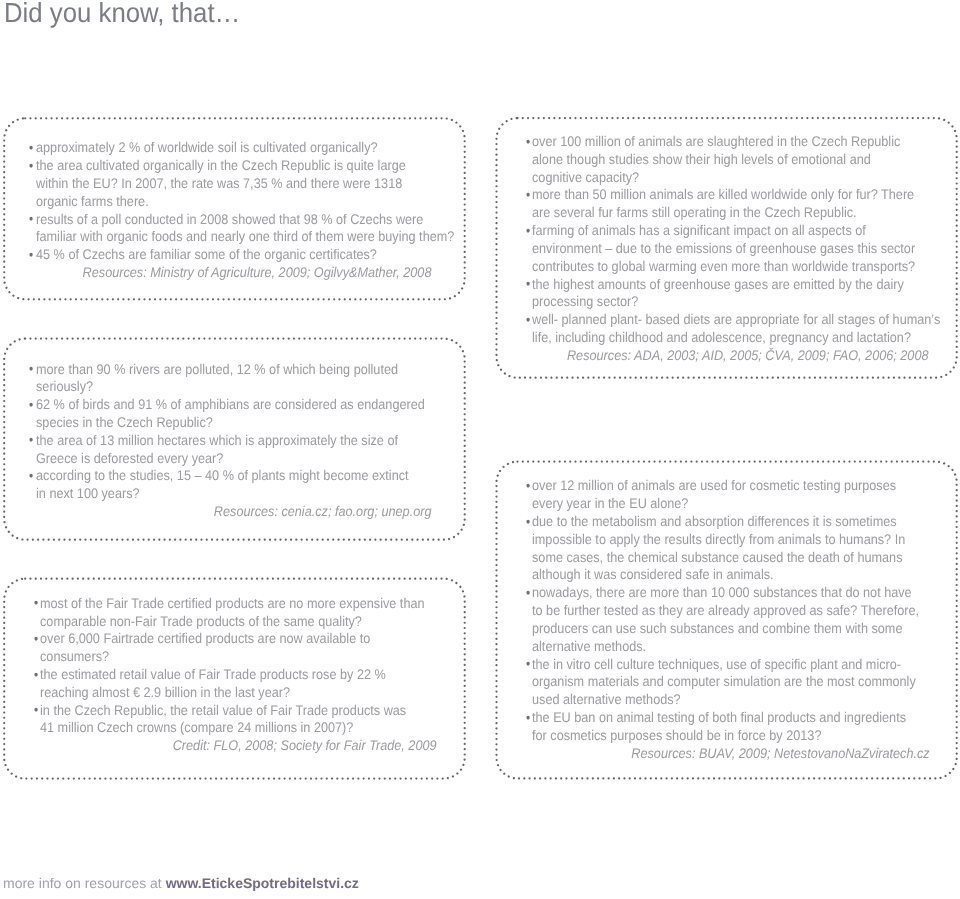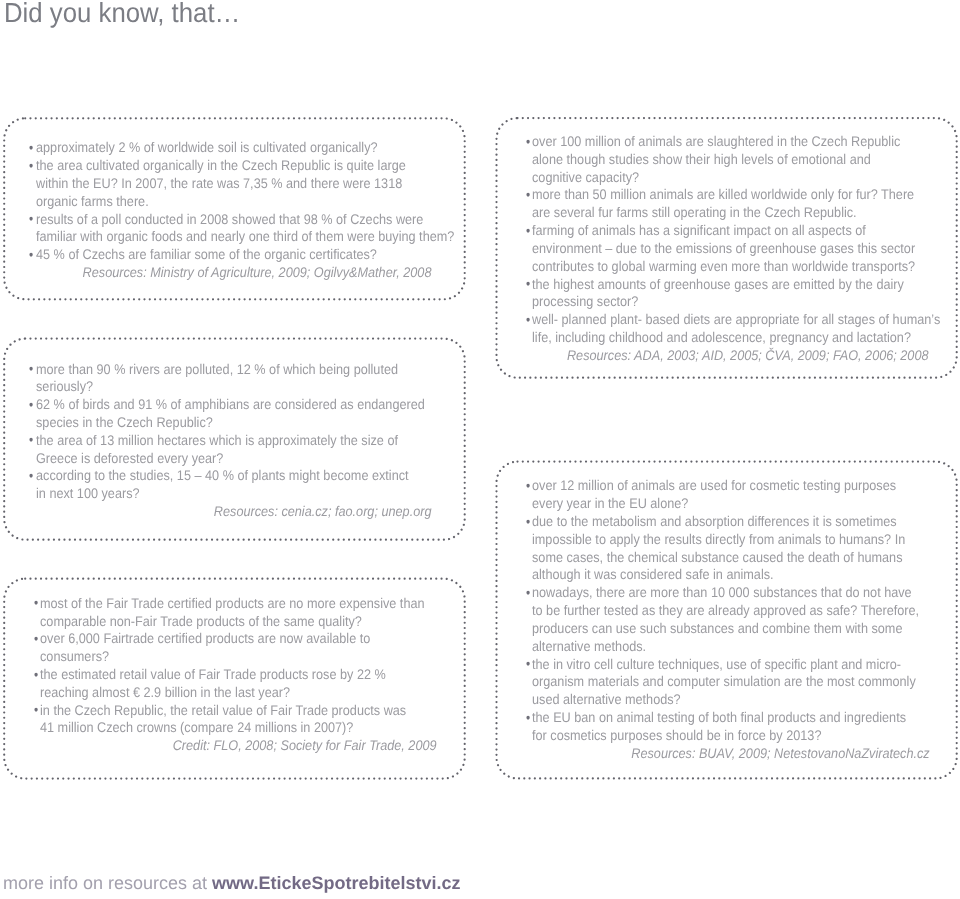--- a/index.html
+++ b/index.html
@@ -18,21 +18,21 @@
   .item{position:relative;font-size:14px;line-height:17.82px;
         color:#9b9ba0;margin:0;white-space:nowrap;}
   .bullet{position:absolute;left:0;top:0;width:10px;color:#6f6f79;font-size:13.2px;
           line-height:17.82px;transform:scaleX(0.905);transform-origin:left top;}
   .ln{display:block;white-space:nowrap;
       transform:scaleX(0.905);transform-origin:left top;}
   .src{font-style:italic;font-size:14px;line-height:17.82px;
        color:#9b9ba0;white-space:nowrap;text-align:right;position:relative;}
   .src > span{display:inline-block;position:absolute;right:0;top:0;
        transform:scaleX(0.905);transform-origin:right top;}
-  .footer{position:absolute;font-size:18px;line-height:20px;color:#a3a0ad;white-space:nowrap;}
+  .footer{position:absolute;font-size:14px;line-height:20px;color:#a3a0ad;white-space:nowrap;}
   .footer .url{color:#736a85;font-weight:bold;}
 </style>
 </head>
 <body>
 
 <div class="page">
   <div class="title" style="left:4px;top:-2px;">Did you know, that…</div>
   <div class="box" style="left:0;top:0;width:960px;height:899px;">
       <svg width="960" height="899" viewBox="0 0 960 899">
         <rect x="4.2" y="118.3" width="460.5" height="181" rx="21" ry="21" fill="none" stroke="#63636b" stroke-width="2.2" stroke-dasharray="0.01 5.26" stroke-linecap="round"></rect>

